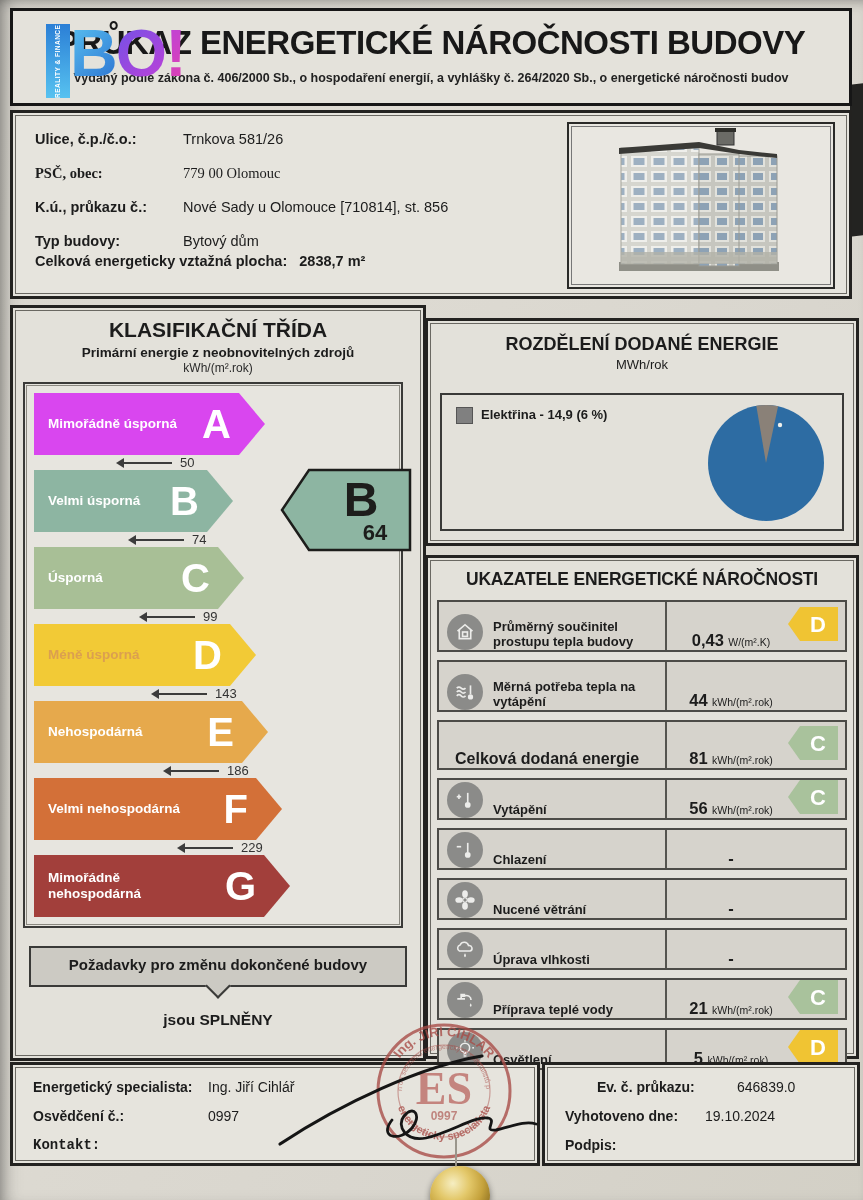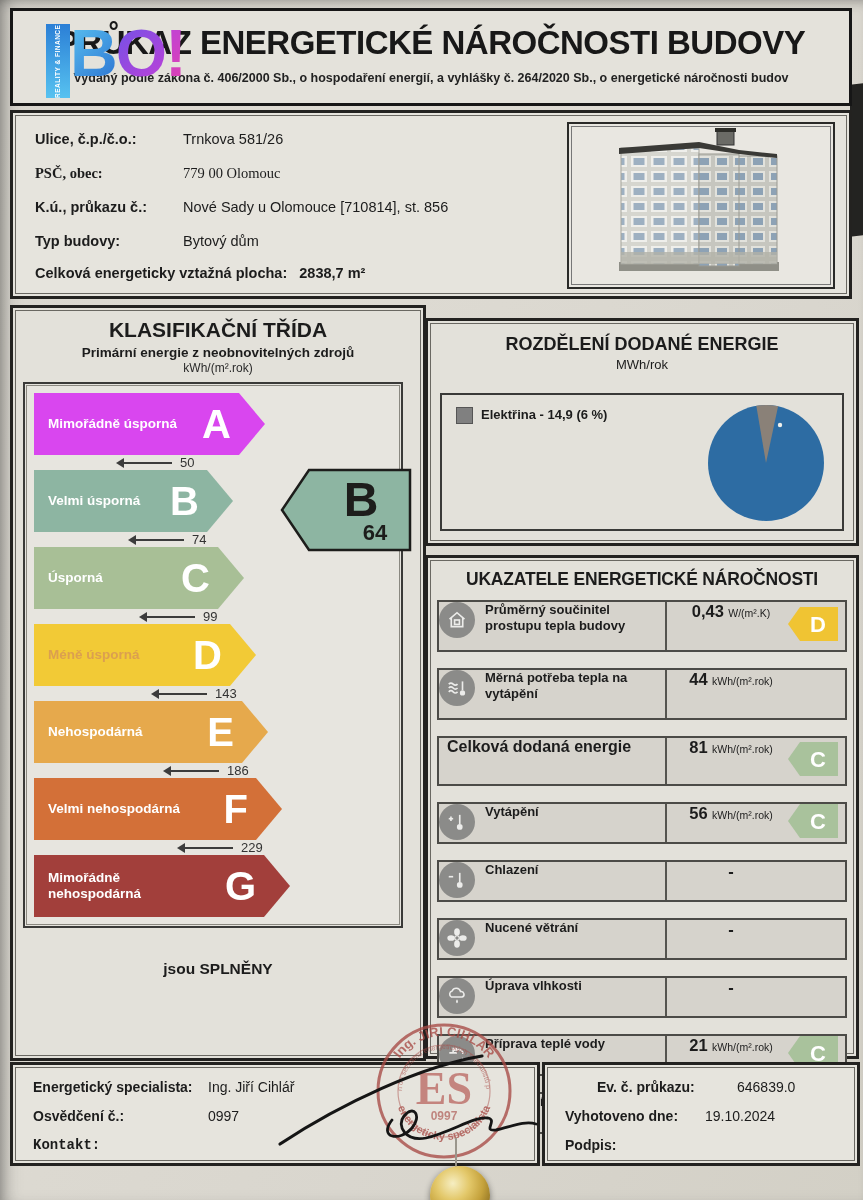--- a/index.html
+++ b/index.html
@@ -60,21 +60,21 @@
   .dinner{position:absolute;left:12px;top:72px;width:400px;height:134px;border:2px solid #3a3a38;}
   .legend{position:absolute;left:14px;top:12px;}
   .litem{display:flex;align-items:flex-start;margin-bottom:7px;font-size:13px;font-weight:700;}
   .lsq{width:15px;height:15px;margin-right:8px;flex:0 0 auto;border:1px solid #555;}
   .lg0{background:#2d6ca3;} .lg1{background:#808080;}
   .pie{position:absolute;right:14px;top:6px;}
   
   .ind{left:425px;top:555px;width:428px;height:498px;background:#e3e1da;}
   .indtitle{margin-top:11px;text-align:center;font-size:17.5px;font-weight:800;letter-spacing:-.2px;}
   .rows{position:absolute;left:9px;right:9px;top:42px;}
-  .row{position:relative;border:2px solid #4c4b47;background:#d6d3cc;margin-bottom:16px;display:flex;align-items:flex-start;padding-left:0;box-sizing:border-box;}
+  .row{position:relative;border:2px solid #4c4b47;background:#d6d3cc;margin-bottom:8px;display:flex;align-items:flex-end;padding-left:8px;box-sizing:border-box;}
   .row.tall{height:52px;} .row.mid{height:50px;} .row.short{height:42px;}
   .row::after{content:"";position:absolute;left:226px;top:0;bottom:0;width:1.5px;background:#55544f;}
   .icirc{width:36px;height:36px;border-radius:50%;background:#8b8b89;flex:0 0 auto;display:flex;align-items:center;justify-content:center;margin-right:10px;}
   .rlabel{font-size:13px;font-weight:700;line-height:1.2;max-width:160px;}
   .rlabel-big{font-size:16px;font-weight:700;padding-left:8px;}
   .rval{position:absolute;left:232px;width:120px;text-align:center;white-space:nowrap;}
   .rnum{font-size:16.5px;font-weight:700;}
   .runit{font-size:10.5px;font-weight:400;}
   .rbadge{position:absolute;right:6px;top:50%;transform:translateY(-50%);}
   
@@ -104,21 +104,21 @@
     <div class="logo-ribbon">REALITY &amp; FINANCE</div>
     <div class="logo-text"><span class="lb">B</span><span class="lo">O</span><span class="lx">!</span></div>
   </div>
 
   <div class="dbox ibox">
     <div class="inner"></div>
     <div class="irow" style="top:18px;"><b>Ulice, č.p./č.o.:</b><span>Trnkova 581/26</span></div>
     <div class="irow" style="top:52px;font-family:Liberation Serif, serif;"><b>PSČ, obec:</b><span>779 00 Olomouc</span></div>
     <div class="irow" style="top:86px;"><b>K.ú., průkazu č.:</b><span>Nové Sady u Olomouce [710814], st. 856</span></div>
     <div class="irow" style="top:120px;"><b>Typ budovy:</b><span>Bytový dům</span></div>
-    <div class="irow" style="top:152px;font-weight:700;"><b style="width:auto;margin-right:12px;">Celková energeticky vztažná plocha:</b><span>2838,7 m²</span></div>
+    <div class="irow" style="top:140px;font-weight:700;"><b style="width:auto;margin-right:12px;">Celková energeticky vztažná plocha:</b><span>2838,7 m²</span></div>
     <div class="bimg">
       <div class="inner2"></div>
       <svg width="258" height="157" viewBox="0 0 258 157">
         <defs>
           <pattern id="winA" width="20" height="15" patternUnits="userSpaceOnUse">
             <rect width="20" height="15" fill="#d6d6cf"></rect>
             <rect x="2" y="2" width="16" height="11" fill="#efefeb"></rect>
             <rect x="4.5" y="4" width="11" height="7" fill="#9db0c1"></rect>
           </pattern>
           <pattern id="winB" width="18" height="15" patternUnits="userSpaceOnUse">
@@ -202,20 +202,24 @@
 
     <div class="rating">
       <svg width="134" height="84" viewBox="0 0 134 84">
         <polygon points="30,2 131,2 131,82 30,82 3,42" fill="#8db5a2" stroke="#1d1d1b" stroke-width="2.5"></polygon>
         <text x="82" y="48" text-anchor="middle" font-family="Liberation Sans, sans-serif" font-size="48" font-weight="800" fill="#1d1d1b">B</text>
         <text x="96" y="72" text-anchor="middle" font-family="Liberation Sans, sans-serif" font-size="22" font-weight="700" fill="#1d1d1b">64</text>
       </svg>
     </div>
 
     <div style="position:absolute;left:0;right:0;top:628px;">
+      <div class="req">
+        <span>Požadavky pro změnu dokončené budovy</span>
+        <div class="req-notch"></div>
+      </div>
       <div class="req-result">jsou SPLNĚNY</div>
     </div>
   </div>
 
   <div class="dbox dist">
     <div class="inner"></div>
     <div class="dtitle">ROZDĚLENÍ DODANÉ ENERGIE</div>
     <div class="dunit">MWh/rok</div>
     <div class="dinner">
       <div class="legend">

